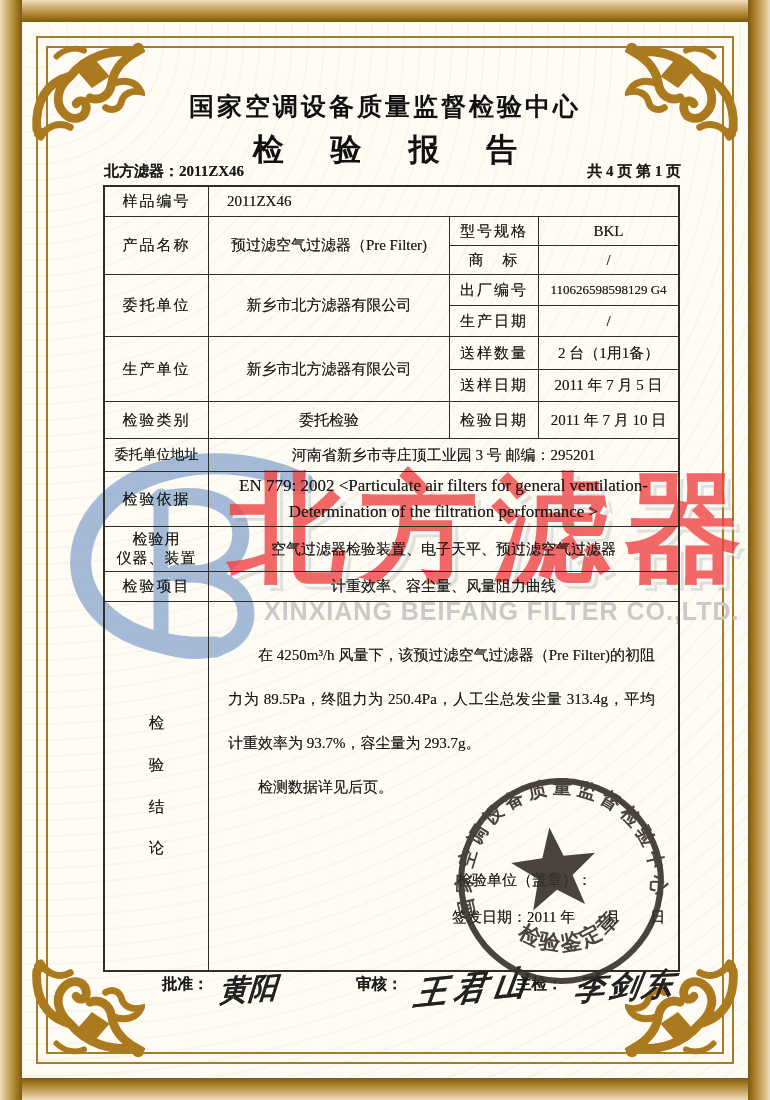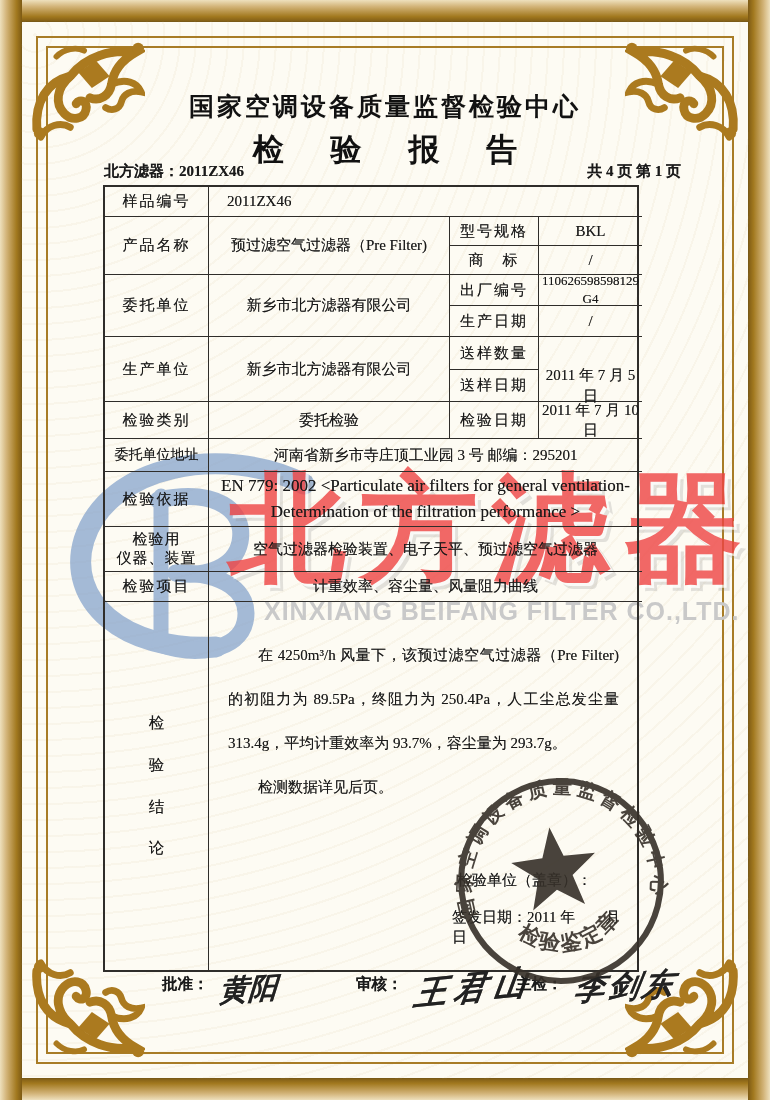--- a/index.html
+++ b/index.html
@@ -33,21 +33,21 @@
      font-size:25px;letter-spacing:1px;color:#c9c9c9;white-space:nowrap;}
   
   .hdr{position:absolute;left:0;right:0;top:90px;text-align:center;z-index:3;}
   .hdr-center{font-family:"DejaVu Sans","Liberation Sans",sans-serif;font-weight:bold;
      font-size:25px;letter-spacing:3px;color:#111;}
   .hdr-title{font-family:"DejaVu Sans","Liberation Sans",sans-serif;font-weight:bold;
      font-size:31px;letter-spacing:18px;margin-top:6px;text-indent:18px;color:#111;}
   .repline{position:absolute;left:104px;width:577px;top:162px;display:flex;
      justify-content:space-between;align-items:flex-end;font-size:15px;font-weight:bold;z-index:3;}
   
-  .tbl{position:absolute;left:103px;top:185px;width:536px;height:787px;z-index:2;
+  .tbl{position:absolute;left:103px;top:185px;width:577px;height:787px;z-index:2;
      display:grid;grid-template-columns:104px 241px 89px 1fr;
      grid-template-rows:30px 29px 29px 31px 31px 33px 32px 37px 33px 55px 45px 30px auto;
      border:2px solid #2f2d2a;box-sizing:border-box;font-size:15px;}
   .cell{border-right:1.6px solid #2f2d2a;border-bottom:1.6px solid #2f2d2a;
      display:flex;align-items:center;justify-content:center;text-align:center;
      box-sizing:border-box;padding:1px 3px;background:transparent;line-height:1.35;}
   .er{border-right:none;}.eb{border-bottom:none;}
   .lab{letter-spacing:2px;}
   .left{justify-content:flex-start;padding-left:18px;}
   .sm{font-size:13px;}
@@ -143,20 +143,21 @@
     <div class="cell lab" style="grid-area:4/1/6/2">委托单位</div>
     <div class="cell" style="grid-area:4/2/6/3">新乡市北方滤器有限公司</div>
     <div class="cell lab" style="grid-area:4/3">出厂编号</div>
     <div class="cell er sm" style="grid-area:4/4">110626598598129 G4</div>
     <div class="cell lab" style="grid-area:5/3">生产日期</div>
     <div class="cell er" style="grid-area:5/4">/</div>
 
     <div class="cell lab" style="grid-area:6/1/8/2">生产单位</div>
     <div class="cell" style="grid-area:6/2/8/3">新乡市北方滤器有限公司</div>
     <div class="cell lab" style="grid-area:6/3">送样数量</div>
+    <div class="cell er" style="grid-area:6/4">2 台（1用1备）</div>
     <div class="cell lab" style="grid-area:7/3">送样日期</div>
     <div class="cell er" style="grid-area:7/4">2011 年 7 月 5 日</div>
 
     <div class="cell lab" style="grid-area:8/1">检验类别</div>
     <div class="cell" style="grid-area:8/2">委托检验</div>
     <div class="cell lab" style="grid-area:8/3">检验日期</div>
     <div class="cell er" style="grid-area:8/4">2011 年 7 月 10 日</div>
 
     <div class="cell" style="grid-area:9/1;letter-spacing:0;font-size:14px">委托单位地址</div>
     <div class="cell er" style="grid-area:9/2/10/5">河南省新乡市寺庄顶工业园 3 号  邮编：295201</div>

